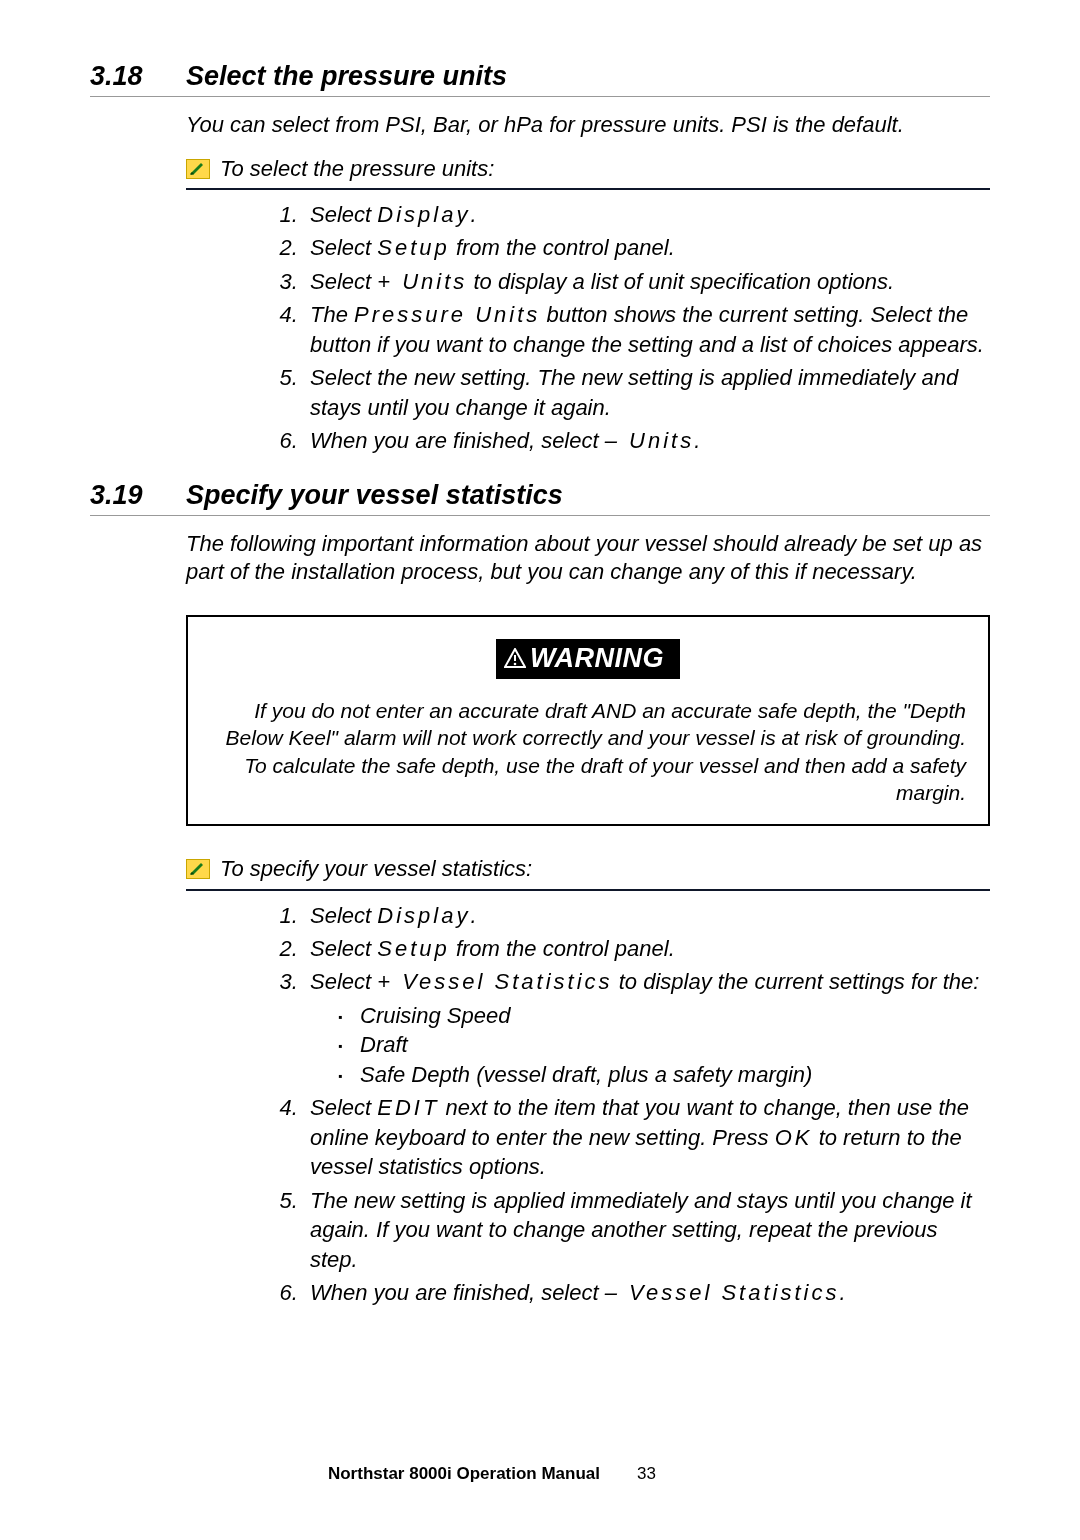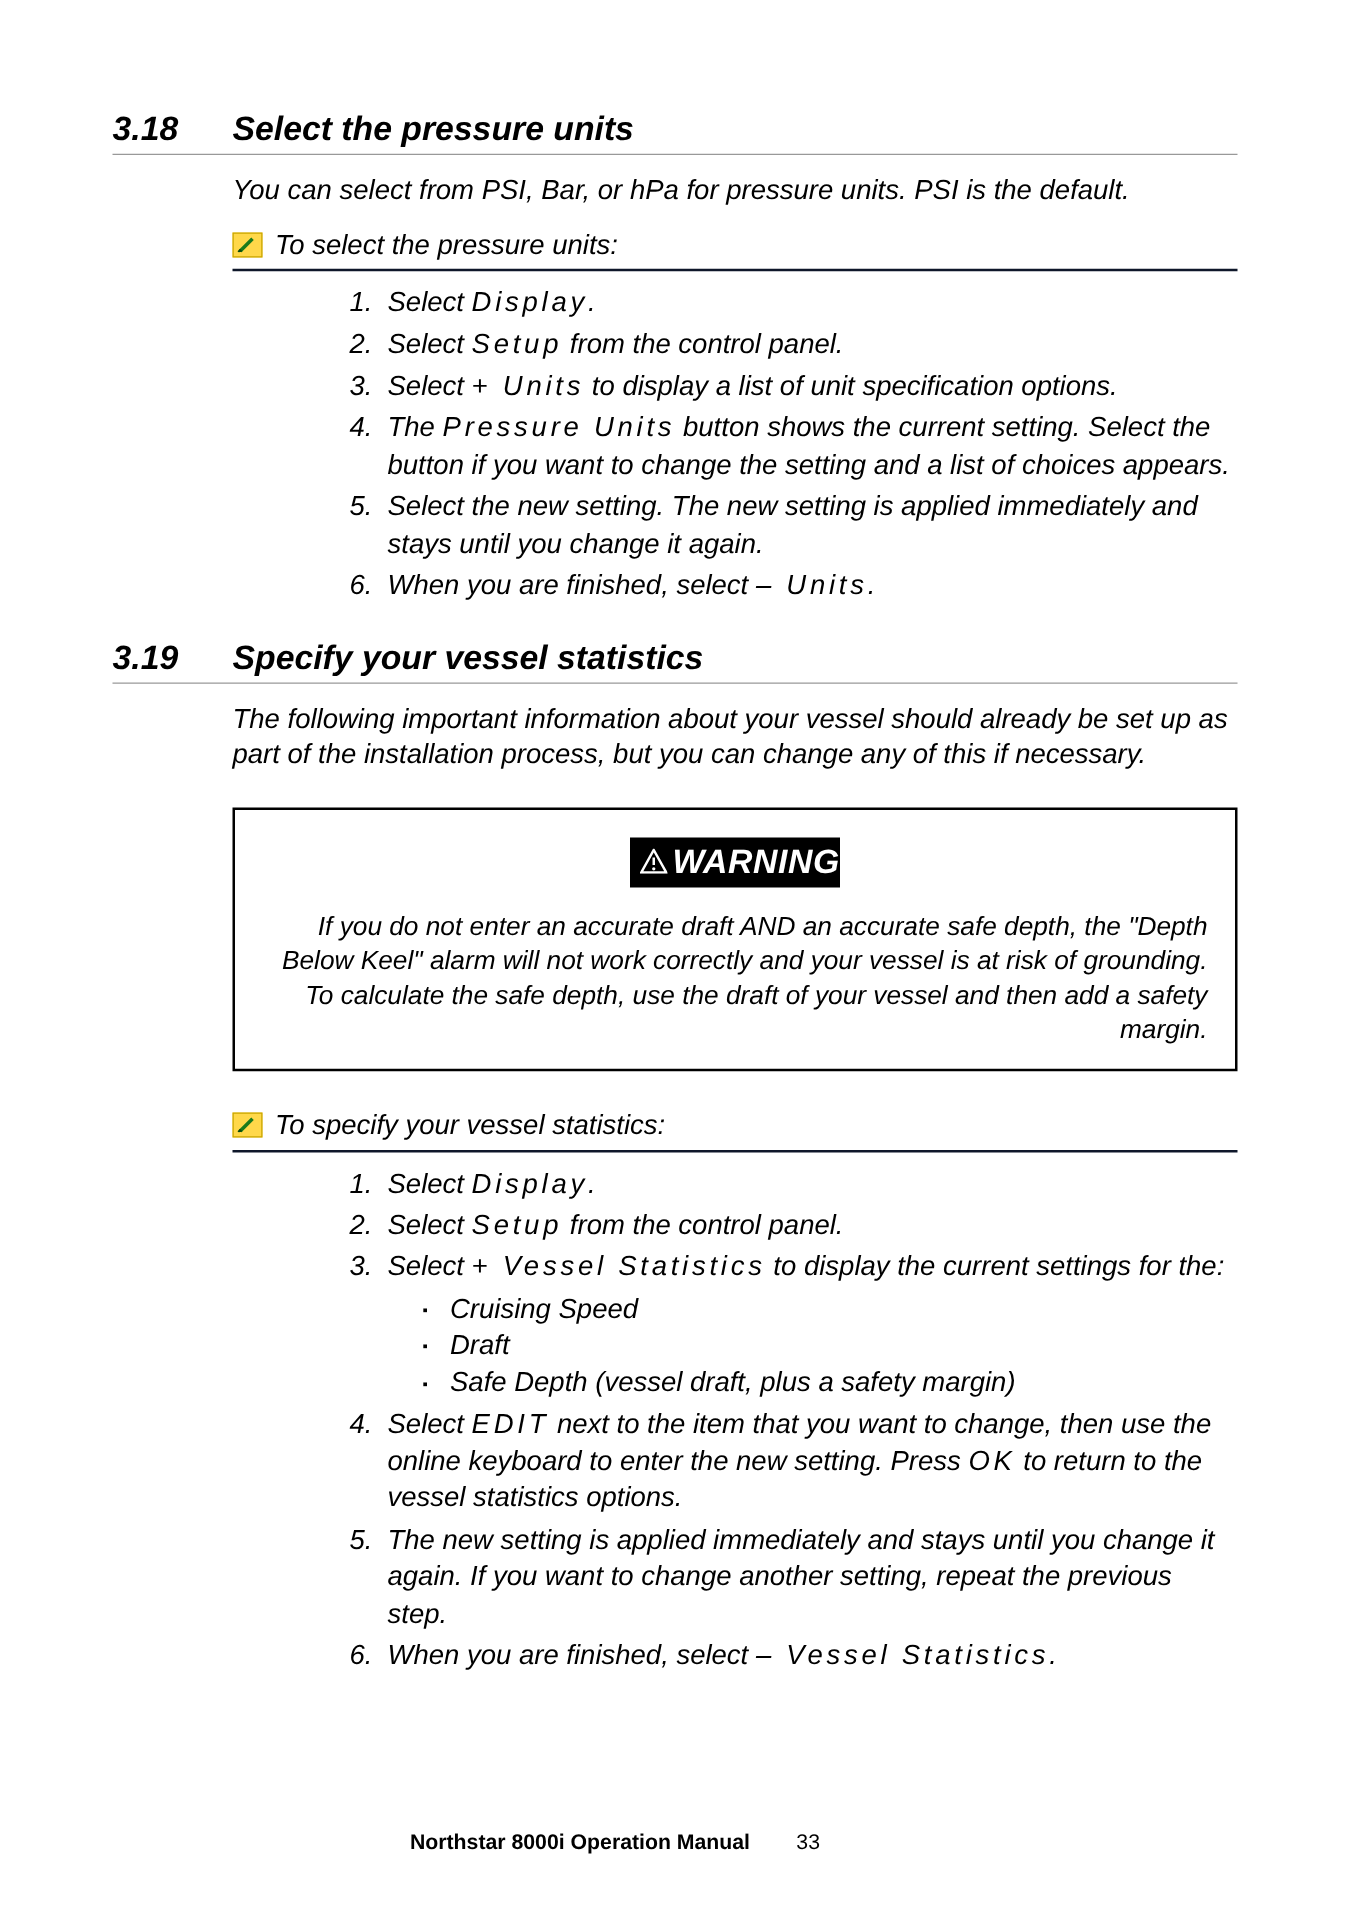--- a/index.html
+++ b/index.html
@@ -19,21 +19,21 @@
     padding: 60px 90px 0 90px;
   }
   .section-heading {
     display: flex;
     font-style: italic;
     font-weight: 700;
     font-size: 27px;
     color: #000;
     border-bottom: 1px solid #999;
     padding-bottom: 4px;
-    margin-top: 28px;
+    margin-top: 1px;
     margin-bottom: 14px;
   }
   .section-heading .num {
     width: 96px;
     flex: 0 0 96px;
   }
   .body-block {
     margin-left: 96px;
     font-style: italic;
   }
@@ -92,21 +92,21 @@
     margin: 28px 0 28px 0;
     padding: 22px 22px 18px 22px;
     text-align: center;
   }
   .warning-label {
     display: inline-block;
     background: #000;
     color: #fff;
     font-weight: 700;
     font-size: 27px;
-    padding: 4px 0 4px 8px;
+    padding: 4px 16px 4px 8px;
     letter-spacing: 0.5px;
     margin-bottom: 18px;
   }
   .warning-label .tri {
     display: inline-block;
     vertical-align: -1px;
     margin-right: 4px;
   }
   .warning-text {
     font-size: 21px;

